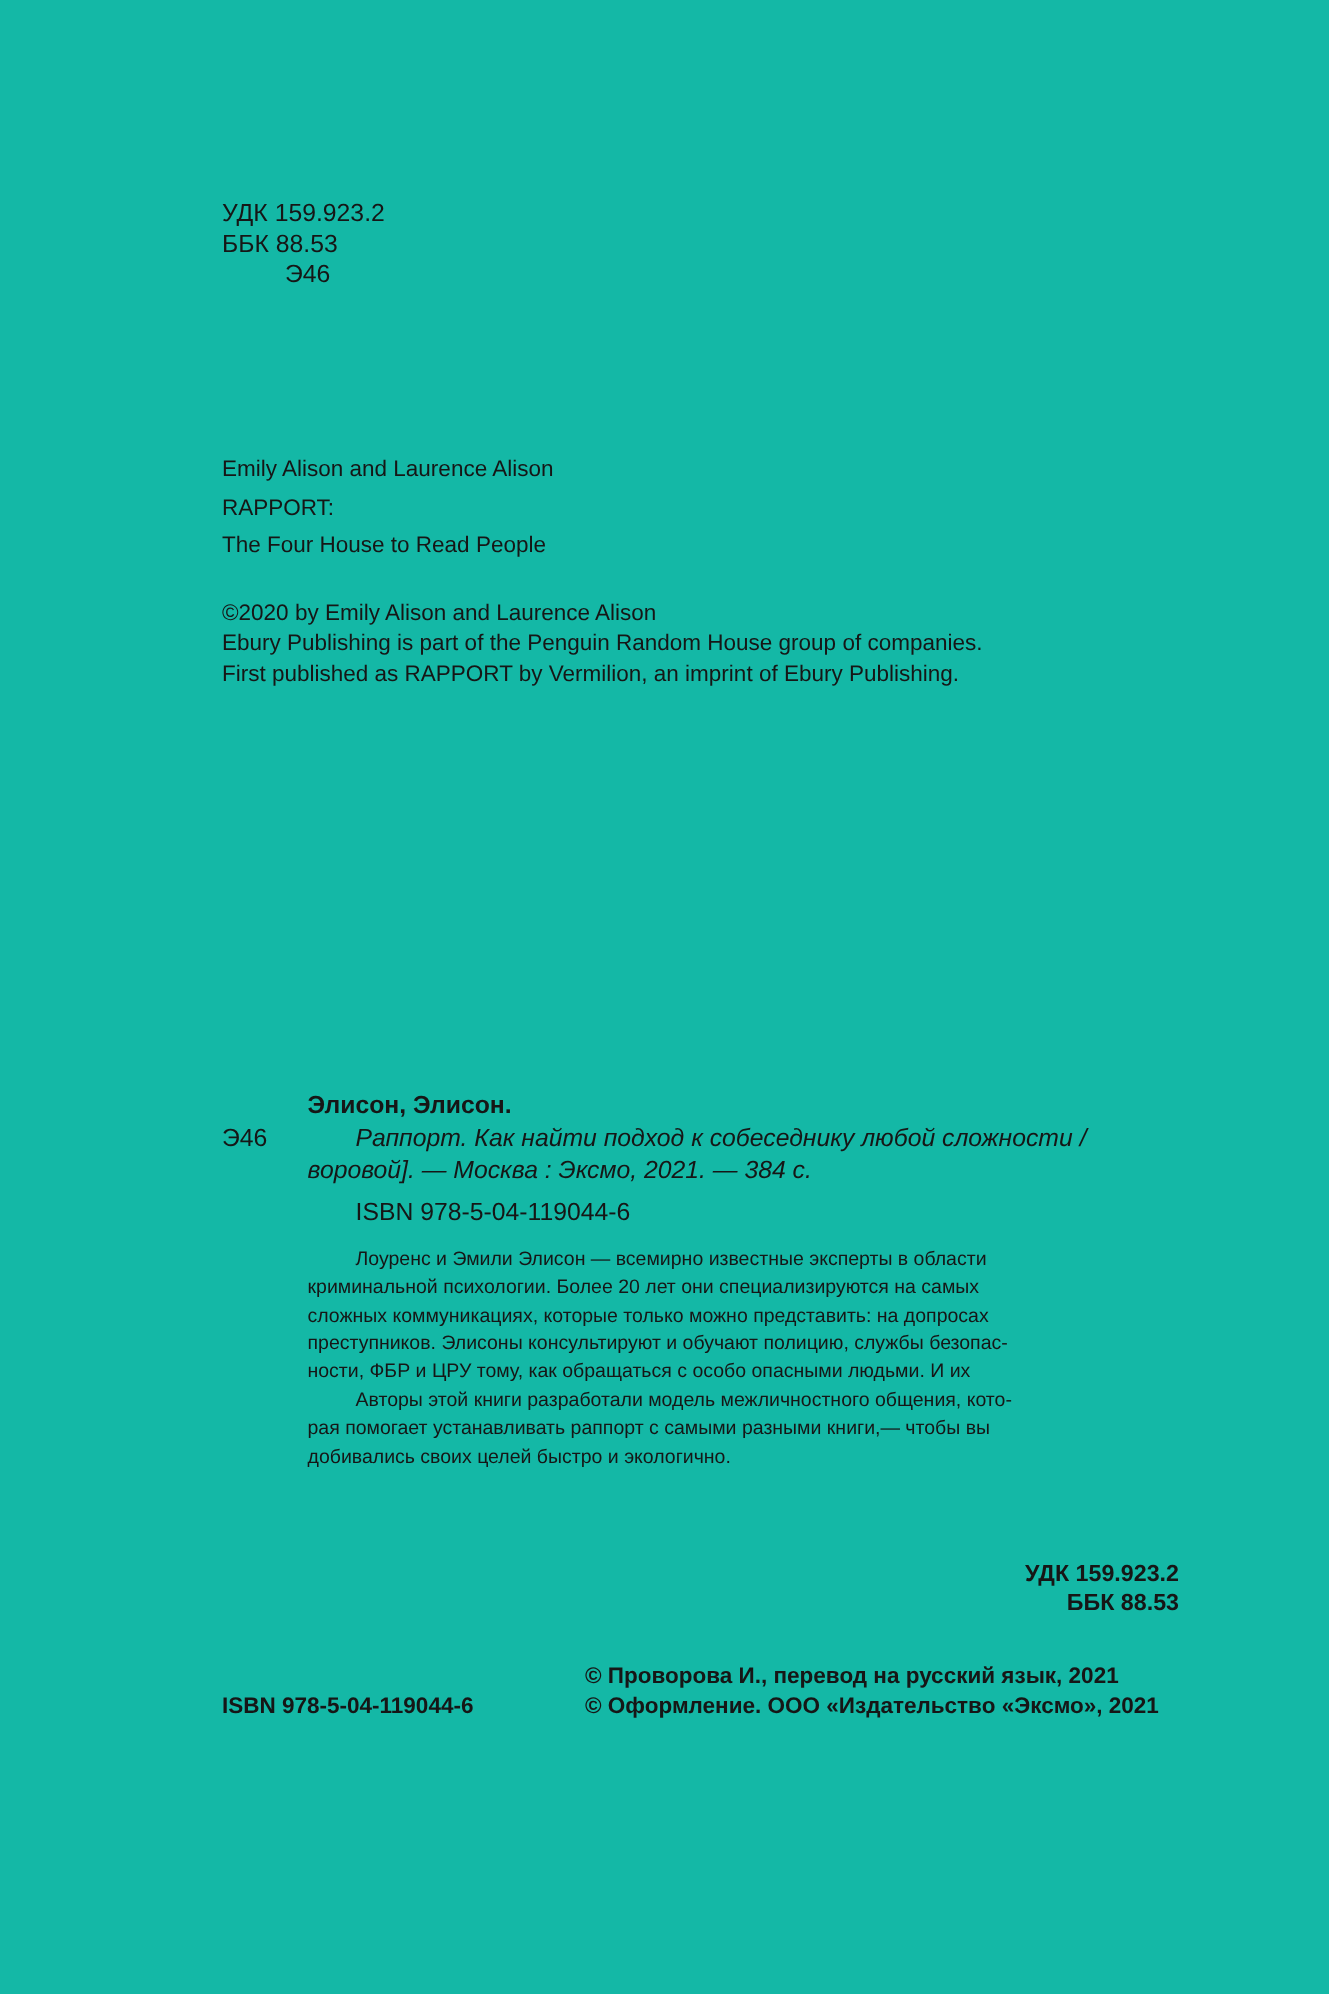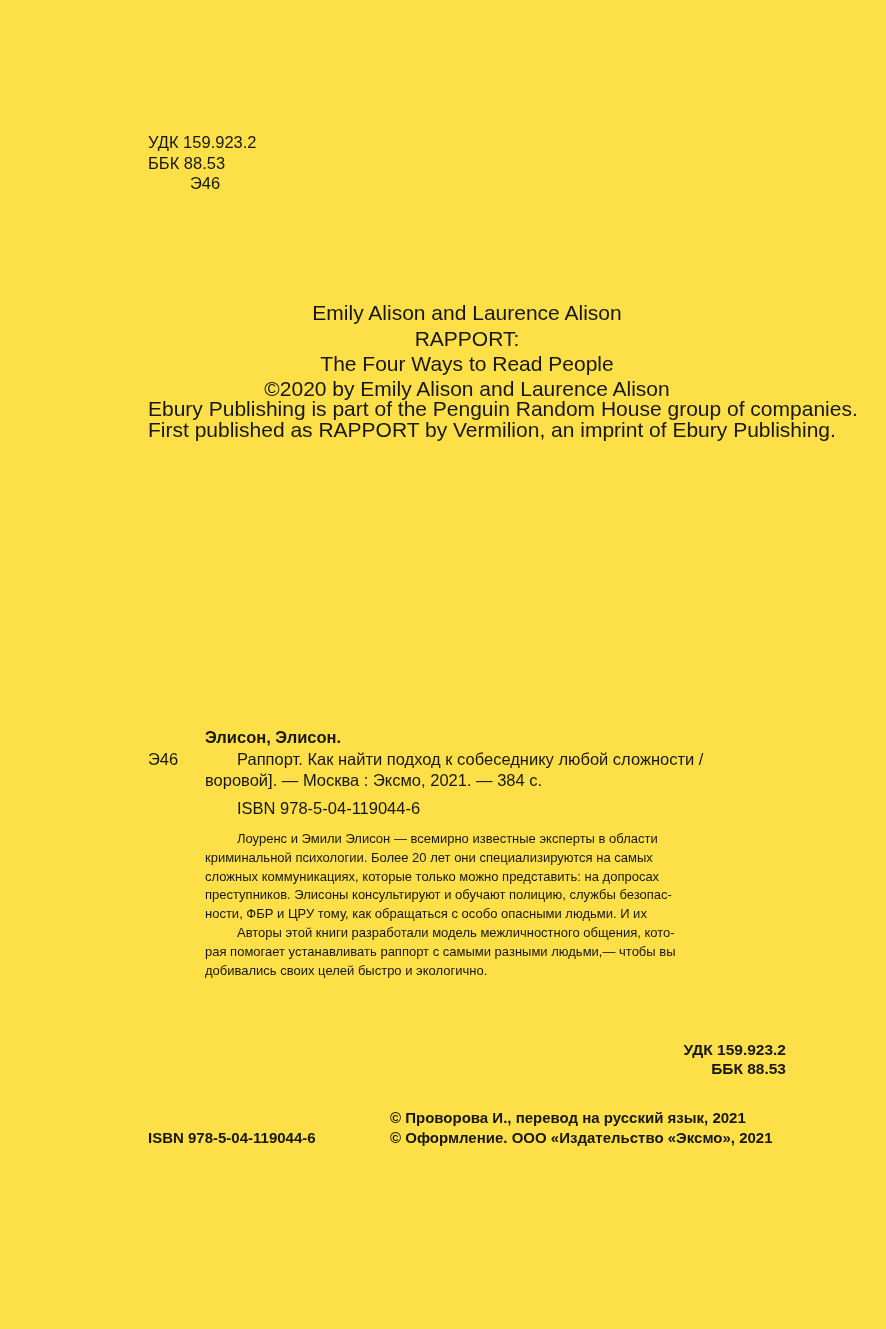--- a/index.html
+++ b/index.html
@@ -4,21 +4,21 @@
 <style>
   html, body {
     margin: 0;
     padding: 0;
     background: #ffffff;
   }
   .page {
     position: relative;
     width: 886px;
     height: 1329px;
-    background: #fde047;
+    background: #14b8a6;
     color: #161616;
     font-family: "Liberation Sans", "DejaVu Sans", sans-serif;
     overflow: hidden;
   }
   .line { white-space: nowrap; }
 
   
   .top-codes {
     position: absolute;
     left: 148px;
@@ -27,42 +27,41 @@
     line-height: 20.5px;
   }
   .top-codes .code-e46 { padding-left: 42px; }
 
   
   .imprint {
     position: absolute;
     left: 148px;
     top: 300px;
     width: 638px;
-    text-align: center;
-    font-size: 21px;
+    font-size: 15px;
   }
   .imprint-title-block { line-height: 25.5px; }
-  .imprint-copy { margin-top: 2px; line-height: 20.5px; }
+  .imprint-copy { margin-top: 22px; line-height: 20.5px; }
 
   
   .catalog {
     position: absolute;
     left: 148px;
     top: 727px;
     width: 638px;
     font-size: 16.5px;
     line-height: 21.5px;
   }
   .catalog-heading {
     margin-left: 57px;
     font-weight: bold;
   }
   .catalog-body { position: relative; }
   .margin-code { position: absolute; left: 0; top: 0; }
-  .catalog-lines { margin-left: 57px; }
+  .catalog-lines { margin-left: 57px; font-style: italic; }
   .cat-indent { padding-left: 32px; }
   .catalog-isbn {
     margin-left: 89px;
     margin-top: 6px;
   }
 
   
   .annotation {
     margin-left: 57px;
     margin-top: 11px;
@@ -104,21 +103,21 @@
   <div class="top-codes">
     <div class="line">УДК 159.923.2</div>
     <div class="line">ББК 88.53</div>
     <div class="line code-e46">Э46</div>
   </div>
 
   <div class="imprint">
     <div class="imprint-title-block">
       <div class="line">Emily Alison and Laurence Alison</div>
       <div class="line">RAPPORT:</div>
-      <div class="line">The Four Ways to Read People</div>
+      <div class="line">The Four House to Read People</div>
     </div>
     <div class="imprint-copy">
       <div class="line">©2020 by Emily Alison and Laurence Alison</div>
       <div class="line">Ebury Publishing is part of the Penguin Random House group of companies.</div>
       <div class="line">First published as RAPPORT by Vermilion, an imprint of Ebury Publishing.</div>
     </div>
   </div>
 
   <div class="catalog">
     <div class="catalog-heading">Элисон, Элисон.</div>
@@ -131,21 +130,21 @@
     </div>
     <div class="catalog-isbn">ISBN 978-5-04-119044-6</div>
 
     <div class="annotation">
       <div class="line ann-indent">Лоуренс и Эмили Элисон — всемирно известные эксперты в области</div>
       <div class="line">криминальной психологии. Более 20 лет они специализируются на самых</div>
       <div class="line">сложных коммуникациях, которые только можно представить: на допросах</div>
       <div class="line">преступников. Элисоны консультируют и обучают полицию, службы безопас-</div>
       <div class="line">ности, ФБР и ЦРУ тому, как обращаться с особо опасными людьми. И их</div>
       <div class="line ann-indent">Авторы этой книги разработали модель межличностного общения, кото-</div>
-      <div class="line">рая помогает устанавливать раппорт с самыми разными людьми,— чтобы вы</div>
+      <div class="line">рая помогает устанавливать раппорт с самыми разными книги,— чтобы вы</div>
       <div class="line">добивались своих целей быстро и экологично.</div>
     </div>
   </div>
 
   <div class="codes-right">
     <div class="line">УДК 159.923.2</div>
     <div class="line">ББК 88.53</div>
   </div>
 
   <div class="footer">

